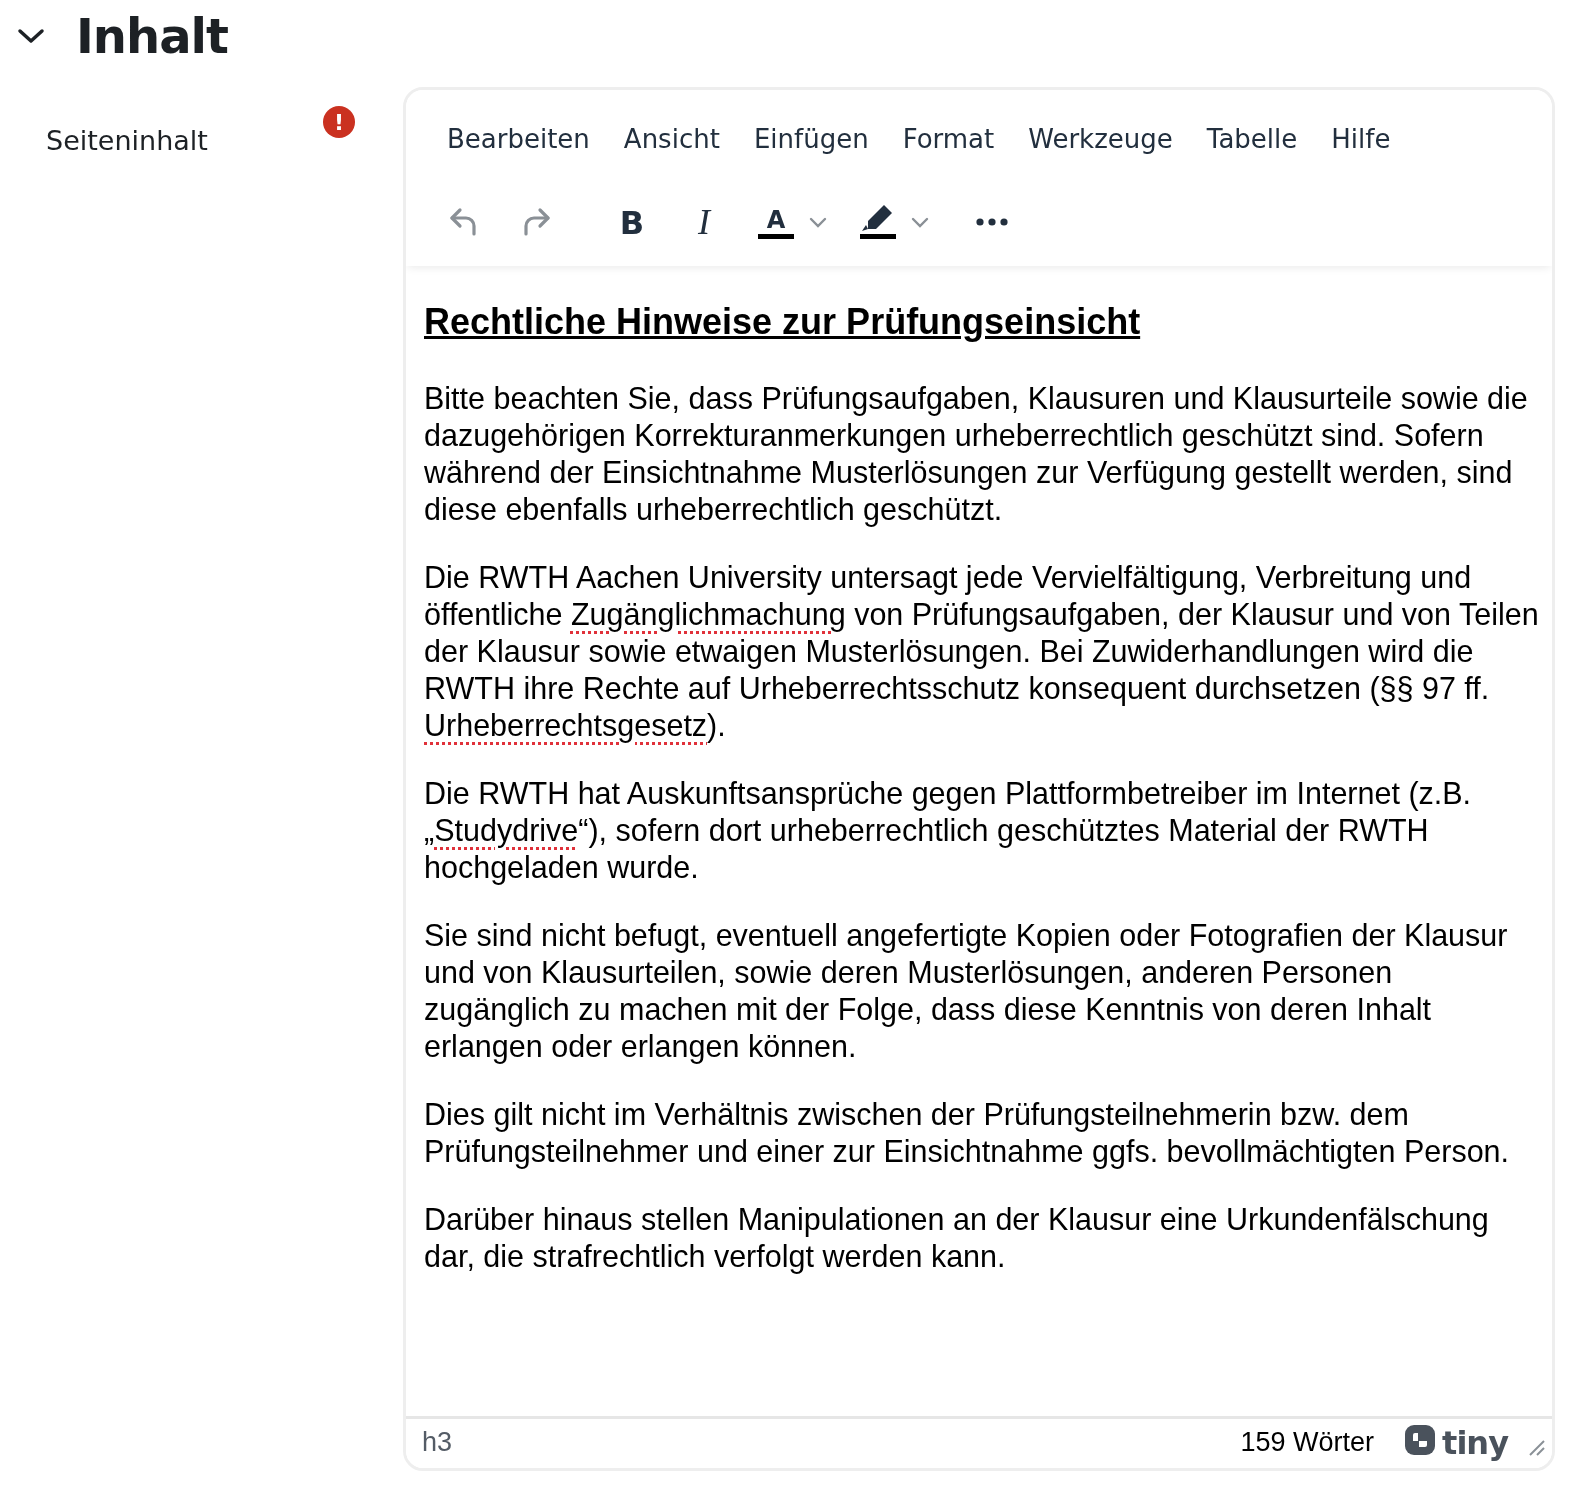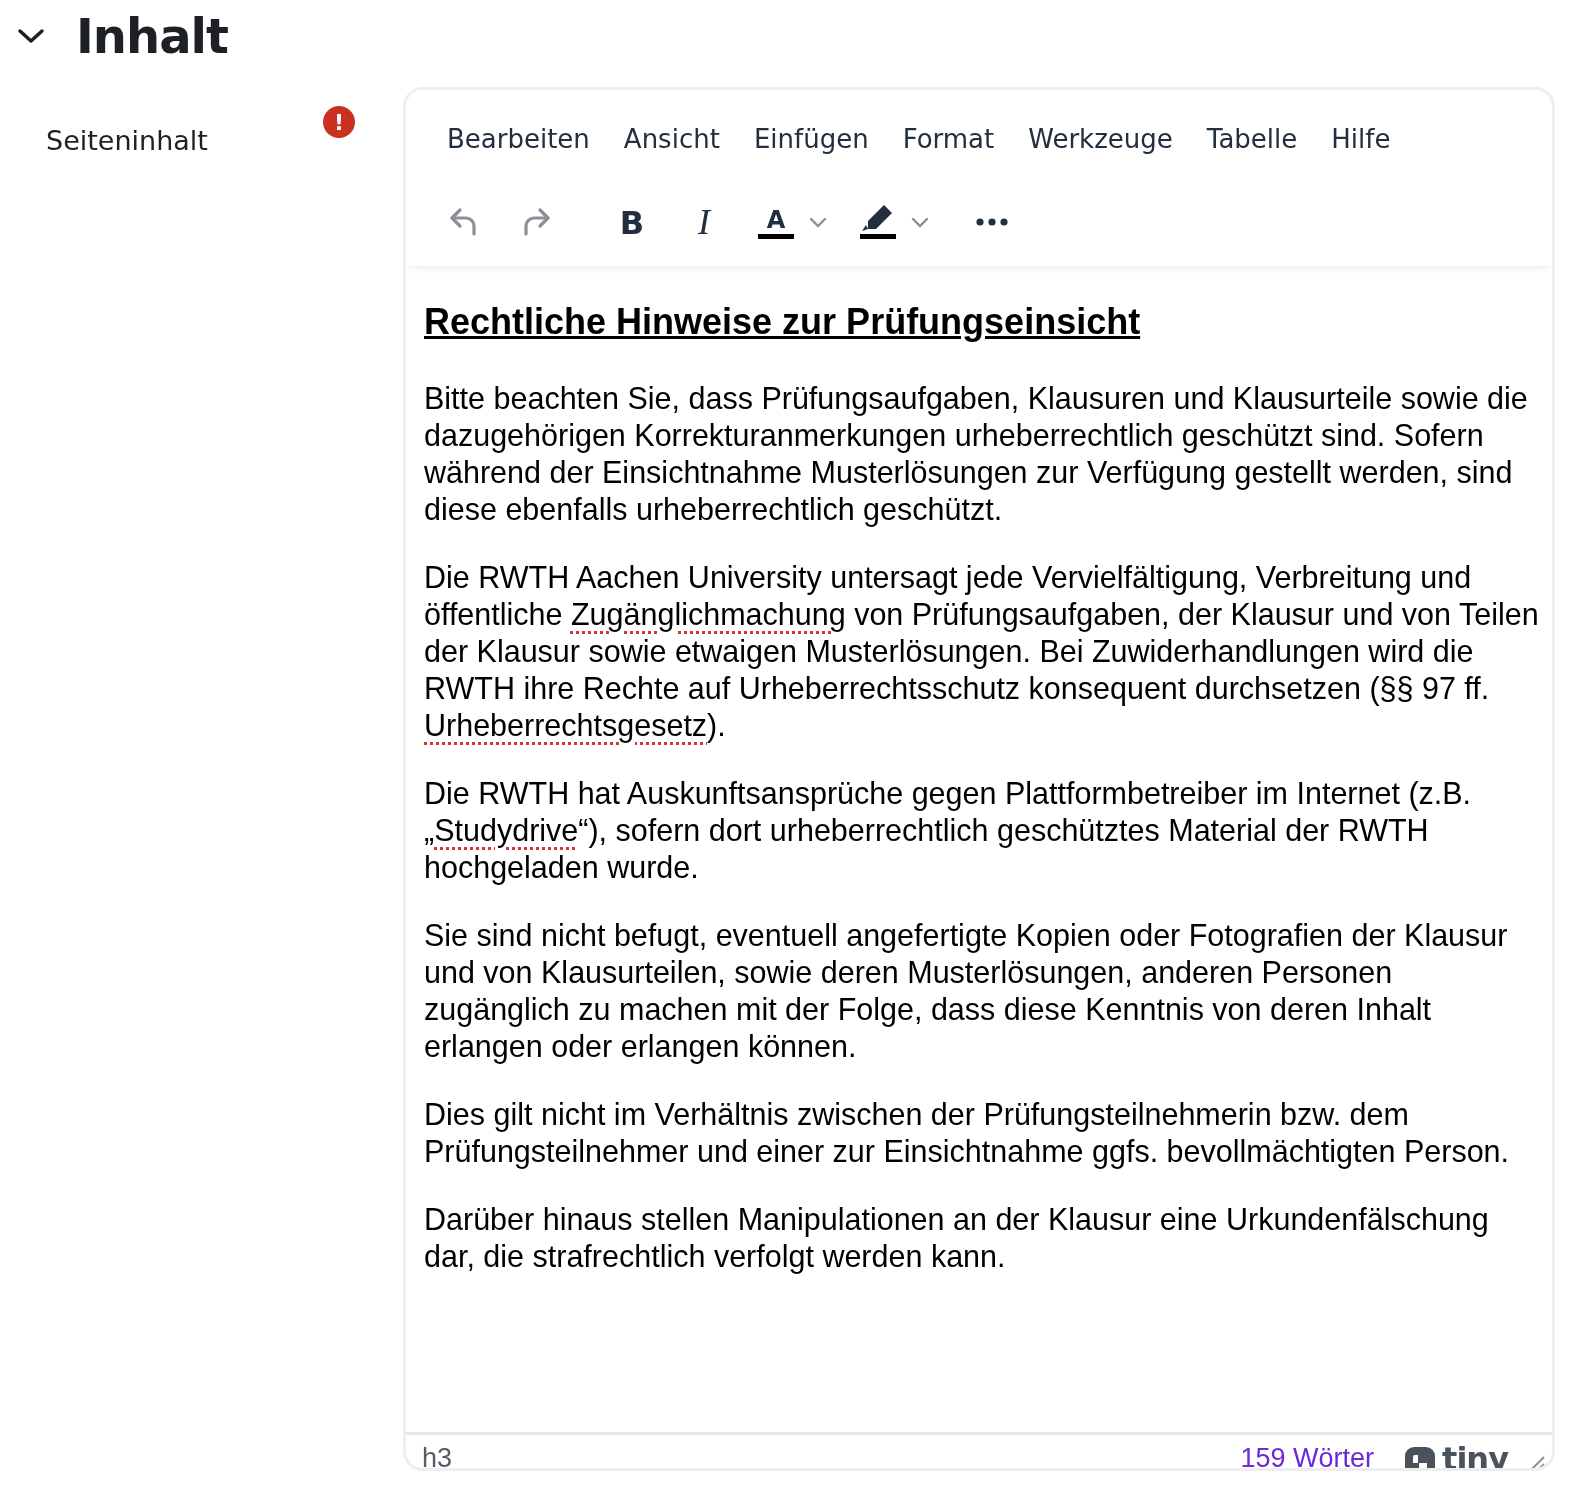--- a/index.html
+++ b/index.html
@@ -21,24 +21,24 @@
     .tb-btn { width: 56px; height: 56px; display: flex; align-items: center; justify-content: center; cursor: pointer; }
     .tb-gap { width: 16px; }
     .split { display: flex; align-items: center; }
     .split .arrow { width: 28px; height: 56px; display: flex; align-items: center; justify-content: center; }
 
     .content { position: absolute; left: 18px; top: 210px; width: 1120px; font-family: "Liberation Sans", sans-serif; color: #000; }
     .content h3 { font-size: 36px; font-weight: bold; line-height: 44px; margin-bottom: 36px; text-decoration: underline; }
     .content p { font-size: 30.5px; line-height: 37px; margin-bottom: 31px; }
     .spell { text-decoration: underline dotted #e0313a; text-decoration-thickness: 3px; text-underline-offset: 6px; }
 
-    .statusbar { position: absolute; left: 0; right: 0; bottom: 0; height: 36px; border-top: 3px solid #e6e6e6; background: #fff; display: flex; align-items: center; }
+    .statusbar { position: absolute; left: 0; right: 0; bottom: 0; height: 52px; border-top: 3px solid #e6e6e6; background: #fff; display: flex; align-items: center; }
     .path { position: absolute; left: 16px; top: 8px; font-family: "Liberation Sans", sans-serif; font-size: 27px; color: #545c66; }
-    .wordcount { position: absolute; right: 178px; top: 8px; font-family: "Liberation Sans", sans-serif; font-size: 27px; color: #6d28d9; }
-    .branding { position: absolute; right: 44px; top: 5px; display: flex; align-items: flex-end; }
+    .wordcount { position: absolute; right: 178px; top: 8px; font-family: "Liberation Sans", sans-serif; font-size: 27px; color: #000000; }
+    .branding { position: absolute; right: 44px; top: 5px; display: flex; align-items: flex-start; }
     .brand-text { font-family: "DejaVu Sans", sans-serif; font-weight: bold; font-size: 32px; color: #4a525c; margin-left: 6px; letter-spacing: -1px; }
     .resize { position: absolute; right: 6px; top: 18px; width: 20px; height: 20px; }
   </style>
 </head>
 <body>
 
 <div class="section-header">
   <span class="chevron">
     <svg width="30" height="20" viewBox="0 0 30 20">
         <polyline points="4,5 15,15 26,5" fill="none" stroke="#1d2125" stroke-width="3.5" stroke-linecap="round" stroke-linejoin="round"></polyline>

